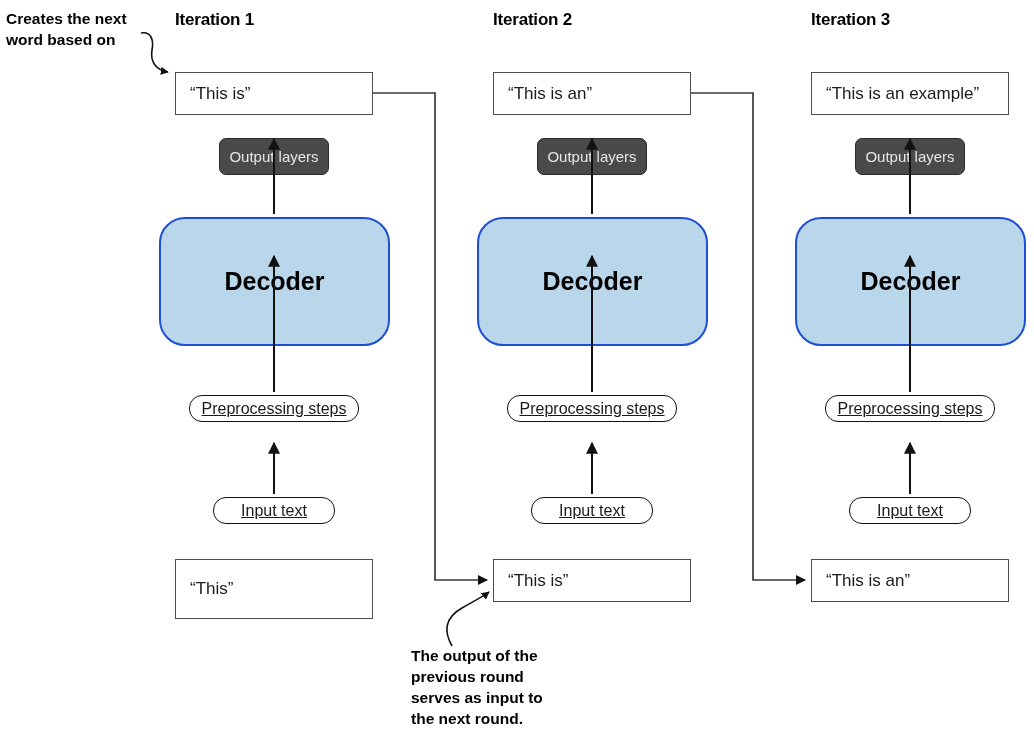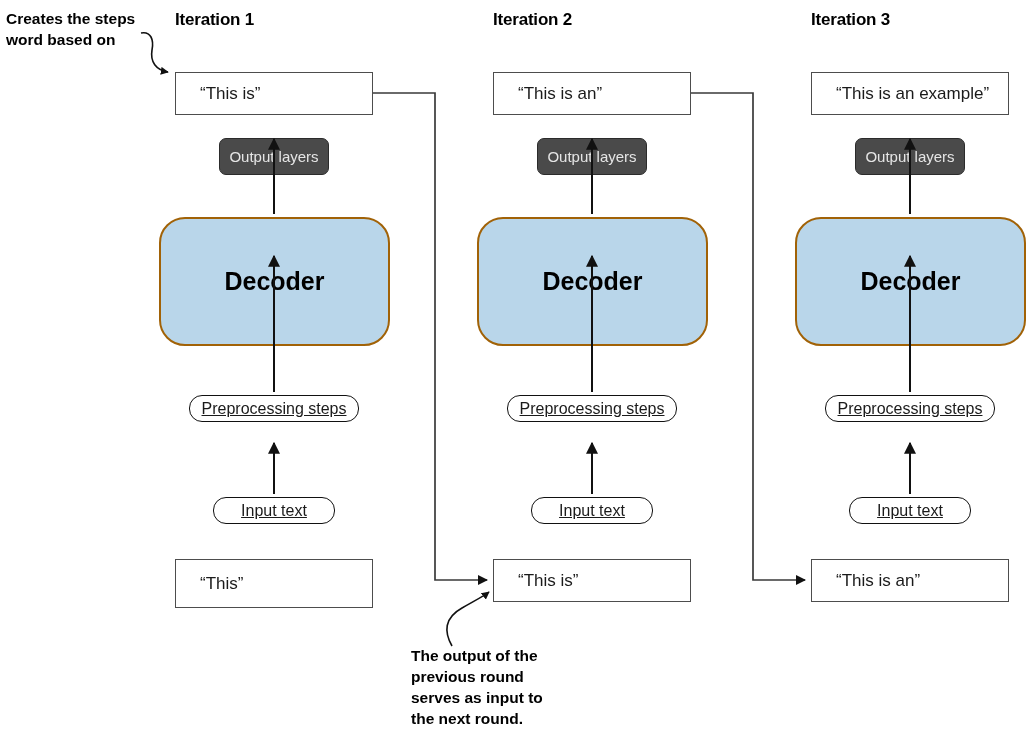--- a/index.html
+++ b/index.html
@@ -5,29 +5,29 @@
   html,body{margin:0;padding:0;background:#ffffff;}
   body{width:1034px;height:746px;position:relative;overflow:hidden;
        font-family:"Liberation Sans",sans-serif;color:#000;}
   #stage{position:absolute;left:0;top:0;width:1034px;height:746px;}
 
   .col-title{position:absolute;font-weight:bold;font-size:17px;
              letter-spacing:-0.2px;text-align:left;white-space:nowrap;}
 
   .io-box{position:absolute;box-sizing:border-box;background:#fff;
           border:1.6px solid #4d4d4d;display:flex;align-items:center;
-          padding-left:24px;font-size:17px;color:#1a1a1a;}
+          padding-left:14px;font-size:17px;color:#1a1a1a;}
 
   .out-layers{position:absolute;box-sizing:border-box;background:#4a4a4a;
               border:1.5px solid #2b2b2b;border-radius:7px;color:#e5e5e5;
               font-size:15px;display:flex;align-items:center;
               justify-content:center;}
 
   .decoder{position:absolute;box-sizing:border-box;background:#b9d6ea;
-           border:2px solid #a16207;border-radius:26px;
+           border:2px solid #1d4ed8;border-radius:26px;
            display:flex;align-items:center;justify-content:center;
            font-size:25px;font-weight:bold;color:#000;}
 
   .pill{position:absolute;box-sizing:border-box;background:#fff;
         border:1.5px solid #111;border-radius:13px;font-size:16px;
         color:#1a1a1a;display:flex;align-items:center;justify-content:center;text-decoration:underline;}
 
   .callout{position:absolute;font-weight:bold;font-size:15.5px;
            line-height:21px;color:#000;}
 
@@ -46,21 +46,21 @@
   <div class="io-box" style="left:175px;top:72px;width:198px;height:43px;">“This is”</div>
 
   <div class="out-layers" style="left:219px;top:138px;width:110px;height:37px;">Output layers</div>
 
   <div class="decoder" style="left:159px;top:217px;width:231px;height:129px;">Decoder</div>
 
   <div class="pill" style="left:189px;top:395px;width:170px;height:27px;">Preprocessing steps</div>
 
   <div class="pill" style="left:213px;top:497px;width:122px;height:27px;">Input text</div>
 
-  <div class="io-box" style="left:175px;top:559px;width:198px;height:49px;">“This”</div>
+  <div class="io-box" style="left:175px;top:559px;width:198px;height:60px;">“This”</div>
 
   <div class="io-box" style="left:493px;top:72px;width:198px;height:43px;">“This is an”</div>
 
   <div class="out-layers" style="left:537px;top:138px;width:110px;height:37px;">Output layers</div>
 
   <div class="decoder" style="left:477px;top:217px;width:231px;height:129px;">Decoder</div>
 
   <div class="pill" style="left:507px;top:395px;width:170px;height:27px;">Preprocessing steps</div>
 
   <div class="pill" style="left:531px;top:497px;width:122px;height:27px;">Input text</div>
@@ -73,21 +73,21 @@
 
   <div class="decoder" style="left:795px;top:217px;width:231px;height:129px;">Decoder</div>
 
   <div class="pill" style="left:825px;top:395px;width:170px;height:27px;">Preprocessing steps</div>
 
   <div class="pill" style="left:849px;top:497px;width:122px;height:27px;">Input text</div>
 
   <div class="io-box" style="left:811px;top:559px;width:198px;height:43px;">“This is an”</div>
 
   <div class="callout" style="left:6px;top:8px;width:150px;">
-    <div>Creates the steps</div>
+    <div>Creates the next</div>
     <div>word based on</div>
   </div>
 
   <div class="callout" style="left:411px;top:645px;width:190px;">
     <div>The output of the</div>
     <div>previous round</div>
     <div>serves as input to</div>
     <div>the next round.</div>
   </div>
 

